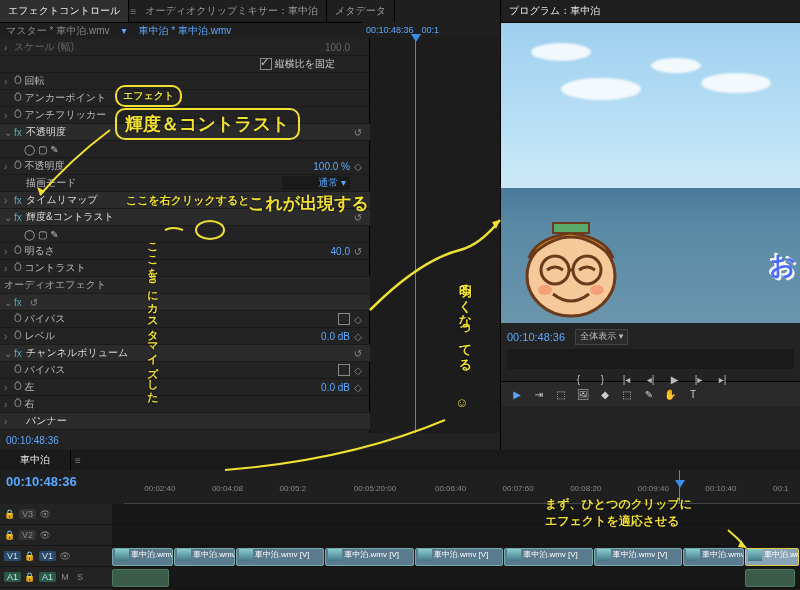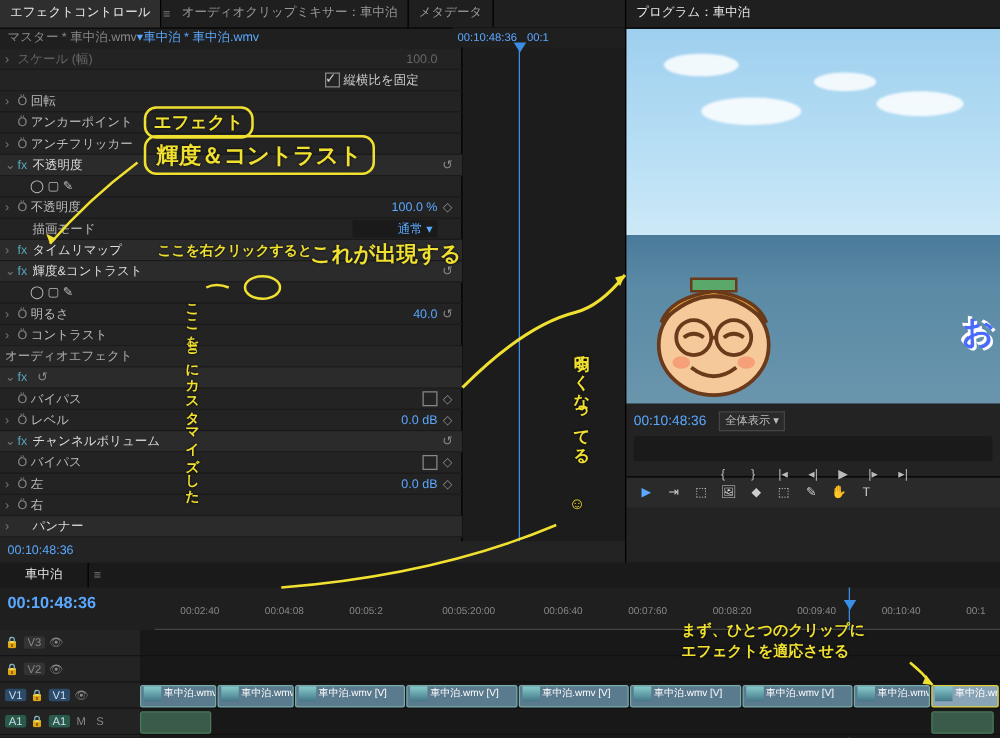--- a/index.html
+++ b/index.html
@@ -3,21 +3,21 @@
 <meta charset="utf-8">
 <style>
 html,body{margin:0;padding:0;background:#1a1a1a;font-family:"Hiragino Kaku Gothic Pro","Meiryo",sans-serif;font-size:10px;color:#ccc;overflow:hidden;width:800px;height:590px}
 .app{display:flex;flex-direction:column;width:800px;height:590px;position:relative}
 .top{display:flex;height:450px}
 .left{width:500px;background:#232323;border-right:1px solid #000;position:relative}
 .right{flex:1;background:#232323}
 .tabs{display:flex;height:22px;background:#1f1f1f;border-bottom:1px solid #000;align-items:center}
 .tab{padding:0 8px;height:22px;line-height:22px;border-right:1px solid #000;color:#999}
 .tab.active{background:#2e2e2e;color:#e8e8e8}
-.master{height:16px;line-height:16px;padding:0 6px;background:#1f1f1f;color:#888;display:flex;align-items:center;gap:0}
+.master{height:16px;line-height:16px;padding:0 6px;background:#1f1f1f;color:#888;display:flex;align-items:center;gap:12px}
 .fx-list{height:calc(100% - 38px);overflow:hidden;position:relative}
 .fx-row{display:flex;align-items:center;height:16px;padding:0 4px;border-bottom:1px solid #1a1a1a}
 .fx-row .caret{width:10px;color:#777}
 .fx-row .fx{color:#5ab;width:12px}
 .fx-row .label{flex:1;color:#bbb}
 .fx-row .val{width:60px;text-align:right;color:#5aa8ff}
 .fx-row .reset{width:16px;text-align:center;color:#888}
 .fx-row.head{background:#2b2b2b}
 .fx-row.head .label{color:#ddd}
 .chk{display:inline-block;width:10px;height:10px;border:1px solid #888;vertical-align:middle;position:relative}
@@ -352,21 +352,21 @@
      <div class="clip hl" style="left:92%;width:7%"><span class="thumb"></span><span>車中泊.wmv [V]</span></div>
     </div>
     <div class="lane">
      <div class="aclip" style="left:0%;width:8%"></div>
      <div class="aclip" style="left:92%;width:7%"></div>
     </div>
    </div>
   </div>
  </div>
 
- <div class="hand" style="left:115px;top:85px;font-size:14px;border:2px solid #f0e030;border-radius:10px;padding:2px 6px">エフェクト</div>
+ <div class="hand" style="left:115px;top:85px;font-size:10px;border:2px solid #f0e030;border-radius:10px;padding:2px 6px">エフェクト</div>
  <div class="hand" style="left:115px;top:108px;font-size:18px;border:2px solid #f0e030;border-radius:10px;padding:2px 8px">輝度＆コントラスト</div>
  <div class="hand" style="left:126px;top:193px;font-size:11px">ここを右クリックすると</div>
  <div class="hand" style="left:248px;top:192px;font-size:17px">これが出現する</div>
  <div class="hand" style="left:145px;top:235px;font-size:11px;writing-mode:vertical-rl;height:180px">ここを40にカスタマイズした</div>
  <div class="hand" style="left:456px;top:275px;font-size:13px;writing-mode:vertical-rl">明るくなってる</div>
  <div class="hand" style="left:455px;top:395px;font-size:13px">☺</div>
  <div class="hand" style="left:545px;top:496px;font-size:12px;white-space:pre">まず、ひとつのクリップに
 エフェクトを適応させる</div>
  <svg style="position:absolute;left:0;top:0;width:800px;height:590px;pointer-events:none;z-index:39">
   <path d="M110 130 Q70 160 40 195" fill="none" stroke="#f0e030" stroke-width="2"></path>

